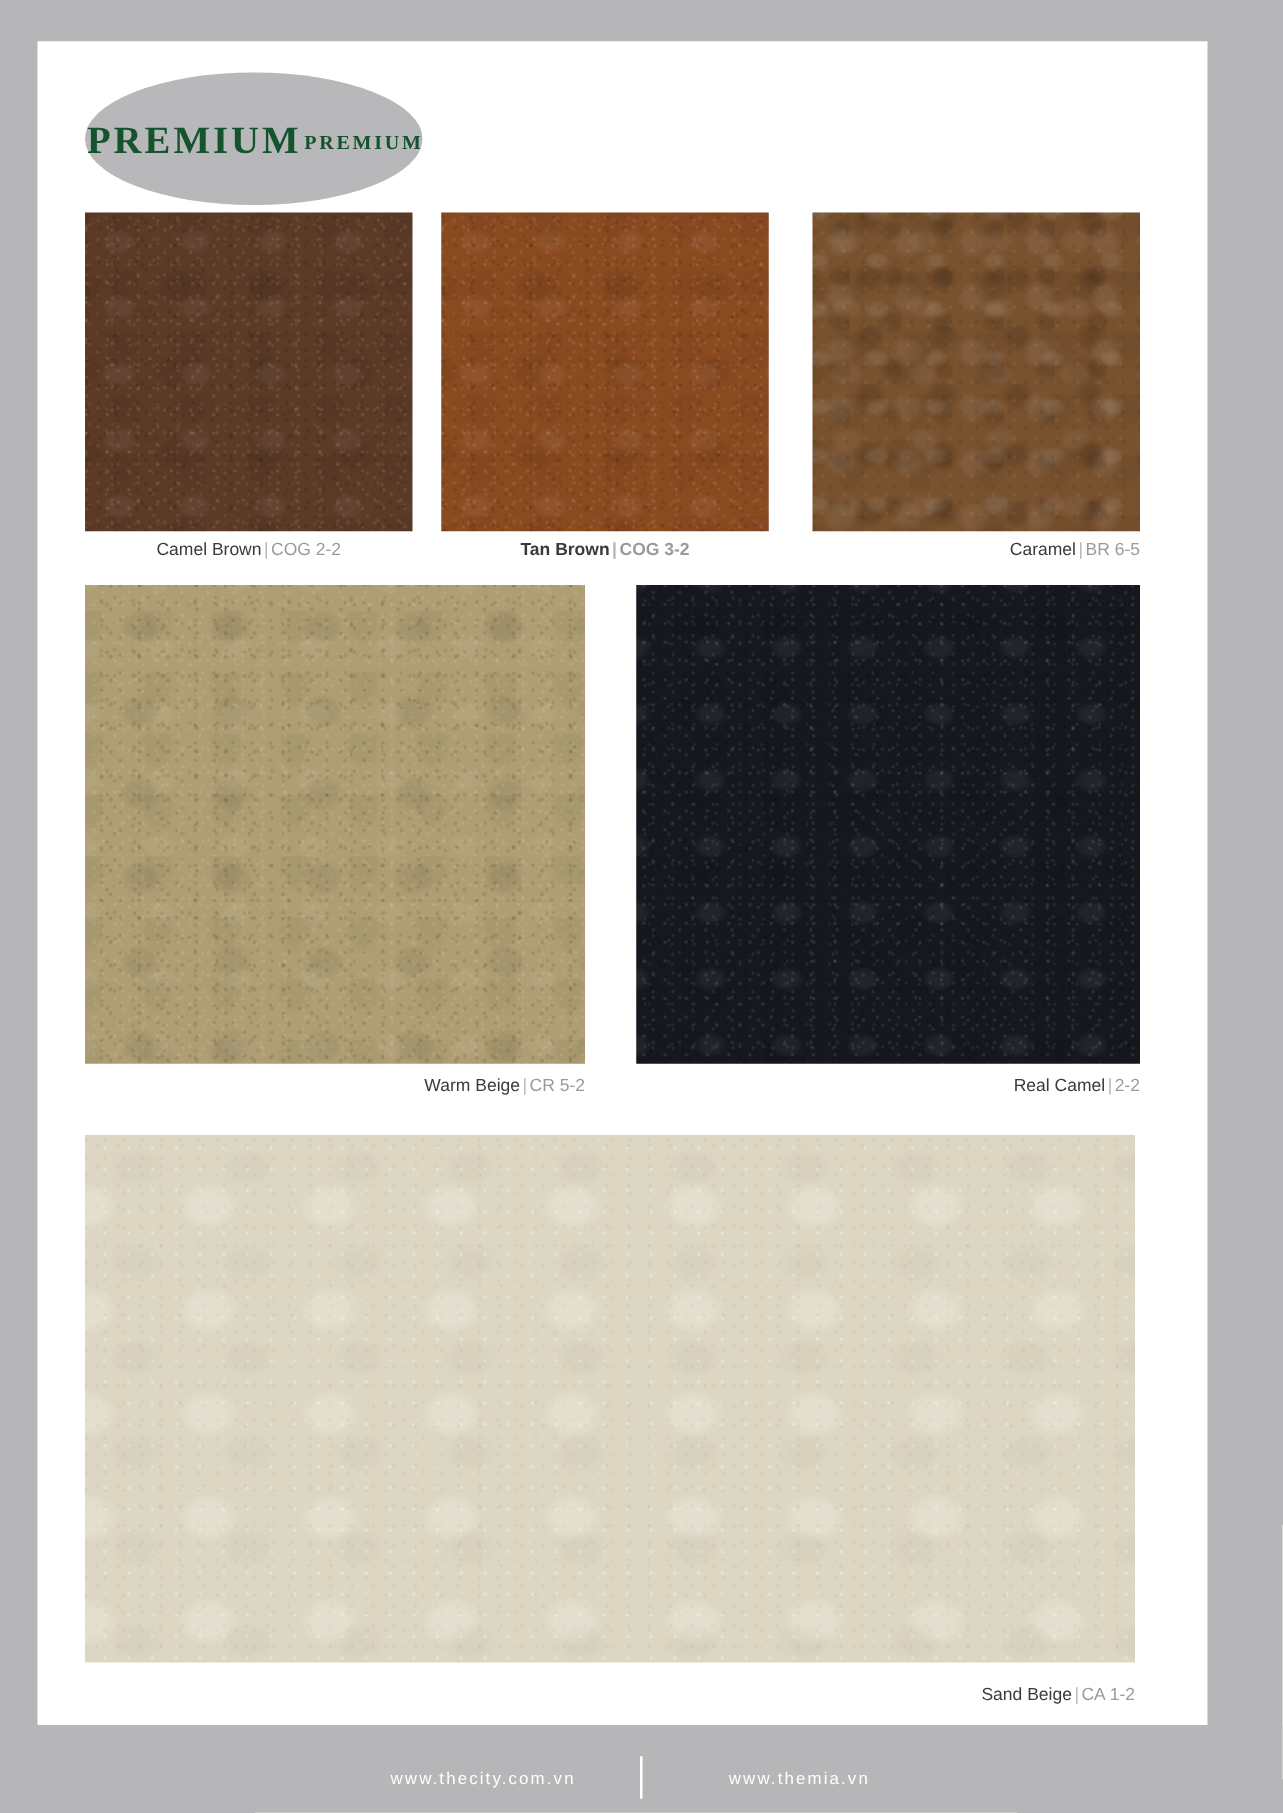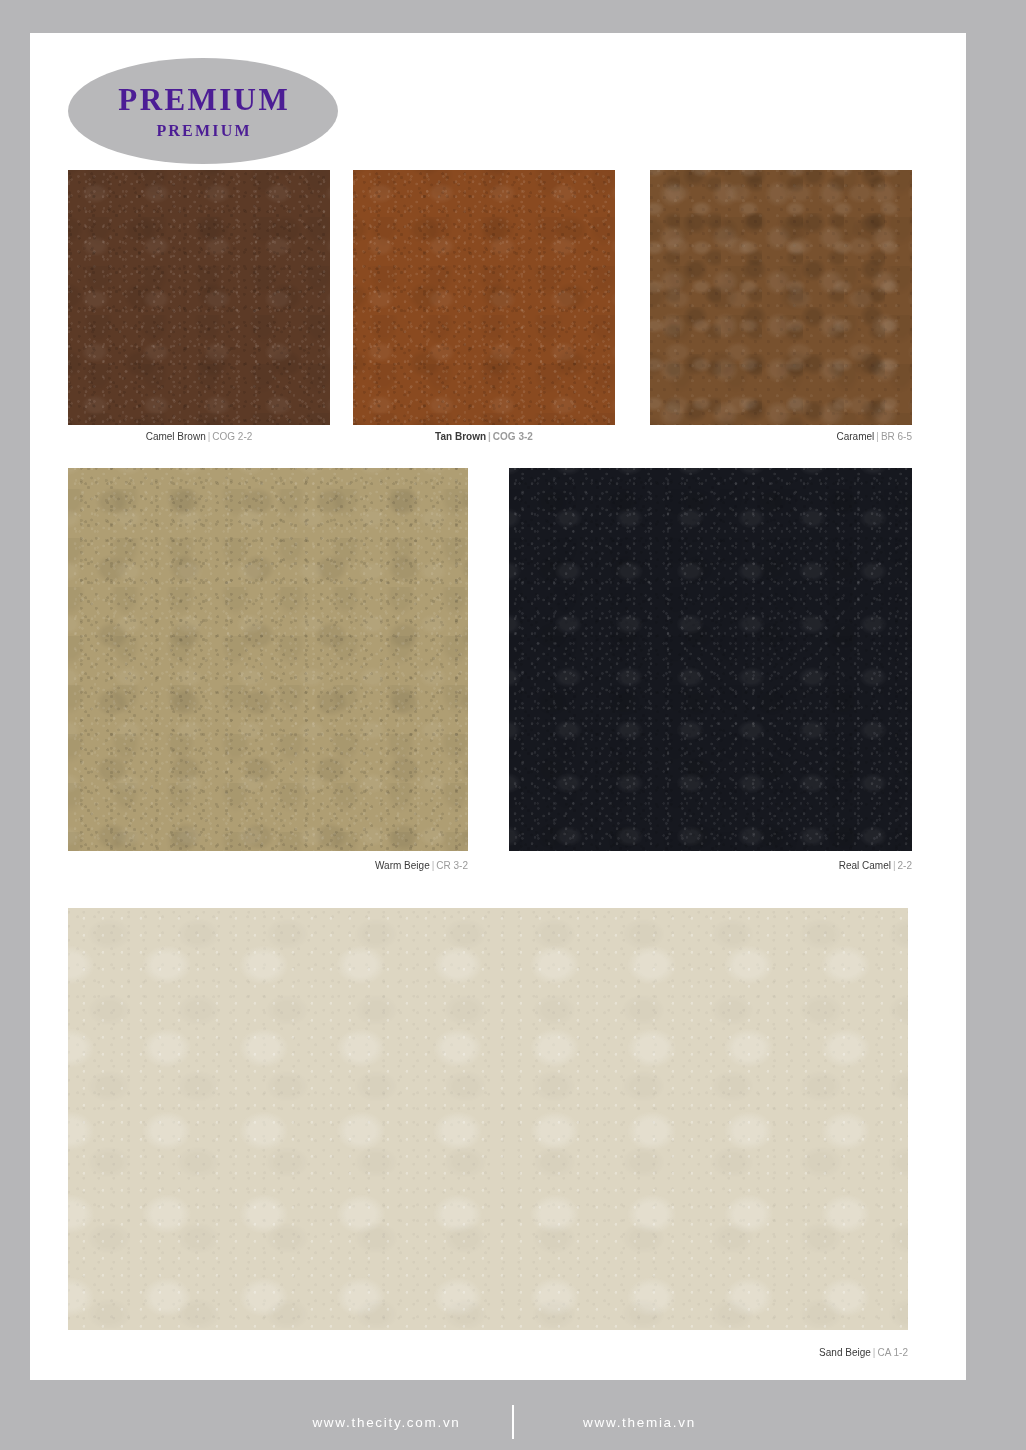--- a/index.html
+++ b/index.html
@@ -28,24 +28,24 @@
   
   .badge {
     position: absolute;
     left: 38px;
     top: 25px;
     width: 270px;
     height: 106px;
     background: #b8b8ba;
     border-radius: 50%;
     display: flex;
-    flex-direction: column;
+    flex-direction: row;
     align-items: center;
     justify-content: center;
-    color: #4c1d95;
+    color: #14532d;
   }
   .badge-title {
     font-family: "Liberation Serif", serif;
     font-size: 31px;
     font-weight: bold;
     letter-spacing: 2.4px;
     line-height: 1;
     text-indent: 2.4px;
   }
   .badge-sub {
@@ -121,21 +121,21 @@
   .grain-soft::after {
     background-image:
       radial-gradient(ellipse at 35% 45%, rgba(0,0,0,.022) 0 12px, transparent 22px),
       radial-gradient(ellipse at 75% 70%, rgba(255,255,255,.20) 0 14px, transparent 25px);
     background-size: 89px 76px, 97px 83px;
   }
 
   
   .caption {
     position: absolute;
-    font-size: 10px;
+    font-size: 14px;
     white-space: nowrap;
     color: #3a3a3a;
   }
   .caption .code {
     color: #9a9a9a;
   }
   .caption .sep {
     color: #b5b5b5;
     padding: 0 2px;
   }
@@ -197,21 +197,21 @@
   <div class="swatch-chip grain grain-distressed" style="background: rgb(120, 81, 46);"></div>
 </div>
 <div class="caption" style="left:650px; top:431px; width:262px; text-align:right;">
   <span>Caramel</span><span class="sep">|</span><span class="code">BR 6-5</span>
 </div>
 
 <div class="swatch" style="left:68px; top:468px; width:400px; height:383px;">
   <div class="swatch-chip grain" style="background: rgb(175, 158, 115);"></div>
 </div>
 <div class="caption" style="left:68px; top:860px; width:400px; text-align:right;">
-  <span>Warm Beige</span><span class="sep">|</span><span class="code">CR 3-2</span>
+  <span>Warm Beige</span><span class="sep">|</span><span class="code">CR 5-2</span>
 </div>
 
 <div class="swatch" style="left:509px; top:468px; width:403px; height:383px;">
   <div class="swatch-chip grain" style="background: rgb(22, 24, 31);"></div>
 </div>
 <div class="caption" style="left:509px; top:860px; width:403px; text-align:right;">
   <span>Real Camel</span><span class="sep">|</span><span class="code">2-2</span>
 </div>
 
 <div class="swatch" style="left:68px; top:908px; width:840px; height:422px;">

